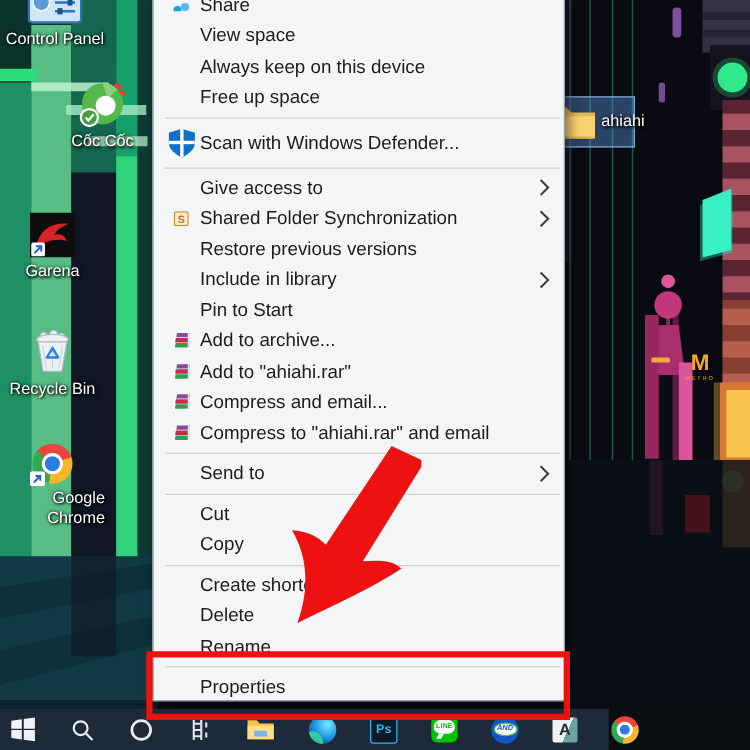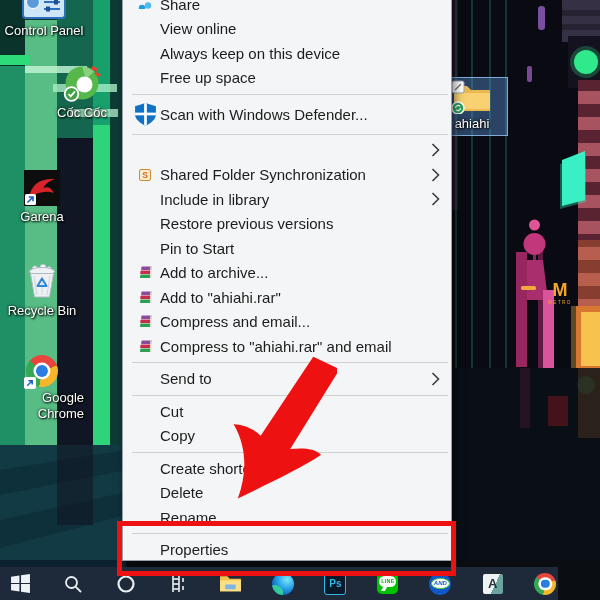--- a/index.html
+++ b/index.html
@@ -7,36 +7,36 @@
           font-family:"Liberation Sans",sans-serif;}
   
   #wall{position:absolute;left:0;top:0;z-index:0;}
   
   .dicon{position:absolute;width:84px;display:flex;flex-direction:column;align-items:center;gap:3px;z-index:2;cursor:default;}
   .dlabel{color:#fff;font-size:13px;text-align:right;line-height:16px;
           text-shadow:1px 1px 2px #000,0 0 3px #000;}
   .ic-wrap{position:relative;display:flex;}
   .sc-badge{position:absolute;left:-2px;bottom:-2px;}
   
-  #folder{position:absolute;left:436px;top:77px;width:70px;z-index:1;display:flex;flex-direction:column;
+  #folder{position:absolute;left:436px;top:77px;width:70px;z-index:1;display:flex;flex-direction:row;
           align-items:center;gap:2px;background:rgba(98,161,234,.38);border:1px solid rgba(150,195,245,.8);
           padding:2px 0 3px 0;}
   
   #menu{position:absolute;left:122px;top:-9px;width:330px;height:570px;z-index:5;
         background:#f4f5f6;border:1px solid #9aa0a6;box-sizing:border-box;
         box-shadow:3px 4px 9px rgba(0,0,0,.5);display:flex;flex-direction:column;}
   .mi{position:relative;flex:0 0 24.5px;height:24.5px;display:flex;align-items:center;
       padding-left:37px;font-size:15px;color:#1c1c1c;white-space:nowrap;}
   .mi-tall{flex:0 0 32px;height:32px;}
   .mi-ic{position:absolute;left:9px;width:26px;display:flex;justify-content:center;align-items:center;}
   .mi-arrow{position:absolute;right:11px;top:50%;transform:translateY(-50%);display:flex;}
   .menu-sep{flex:0 0 8px;display:flex;align-items:center;padding:0 3px 0 9px;}
   .menu-sep span{display:block;width:100%;height:1px;background:#d0d0d0;}
   
-  #taskbar{position:absolute;left:0;top:567px;width:558px;height:33px;z-index:6;
+  #taskbar{position:absolute;left:0;top:567px;width:487px;height:33px;z-index:6;
            background:var(--c-taskbar,#1e2a3a);display:flex;align-items:center;padding-left:8px;gap:27px;box-sizing:border-box;}
   .tb-item{width:40px;height:33px;display:flex;align-items:center;justify-content:center;}
   .edge-ic{width:22px;height:22px;border-radius:50%;position:relative;overflow:hidden;
            background:radial-gradient(circle at 68% 30%,#7de6f7 0%,#2aa7e8 40%,#1368c4 70%,#0b4ea2 100%);}
   .edge-ic::after{content:"";position:absolute;left:-3px;bottom:-4px;width:16px;height:15px;border-radius:50%;
            background:radial-gradient(circle at 35% 65%,#35d49b 0 60%,rgba(0,0,0,0) 61%);opacity:.9;}
   .ps-ic{width:20px;height:20px;background:#0a1a2a;border:1.5px solid #2fb8e8;border-radius:3px;
          color:#2fb8e8;font-weight:bold;font-size:10px;line-height:20px;text-align:center;}
   .line-ic{width:21px;height:21px;background:#00c300;border-radius:5px;position:relative;}
   .line-bub{position:absolute;left:2px;right:2px;top:3px;height:11px;background:#fff;border-radius:6px;
@@ -239,21 +239,21 @@
       <div class="mi">
         <span class="mi-ic">
           <svg width="14" height="9" viewBox="0 0 14 9">
             <circle cx="4" cy="8" r="3.2" fill="#1d9ce0"></circle>
             <circle cx="10" cy="5.5" r="3.2" fill="#54b9ec"></circle>
           </svg>
         </span>
         <span class="mi-label">Share</span>
       </div>
       <div class="mi">
-        <span class="mi-label">View online</span>
+        <span class="mi-label">View space</span>
       </div>
       <div class="mi">
         <span class="mi-label">Always keep on this device</span>
       </div>
       <div class="mi">
         <span class="mi-label">Free up space</span>
       </div>
       <div class="menu-sep">
         <span></span>
       </div>
@@ -271,20 +271,21 @@
               <rect x="0" y="10.2" width="24" height="2.6"></rect>
             </g>
           </svg>
         </span>
         <span class="mi-label">Scan with Windows Defender...</span>
       </div>
       <div class="menu-sep">
         <span></span>
       </div>
       <div class="mi">
+        <span class="mi-label">Give access to</span>
         <span class="mi-arrow">
           <svg width="9" height="15" viewBox="0 0 9 15">
             <path d="M1.5 1.5 L7.5 7.5 L1.5 13.5" fill="none" stroke="#3c3c3c" stroke-width="1.6"></path>
           </svg>
         </span>
       </div>
       <div class="mi">
         <span class="mi-ic">
           <svg width="12" height="12" viewBox="0 0 12 12">
             <rect x="0.5" y="0.5" width="11" height="11" rx="1.5" fill="#f7ecd2" stroke="#cf8a2e"></rect>
@@ -292,29 +293,29 @@
           </svg>
         </span>
         <span class="mi-label">Shared Folder Synchronization</span>
         <span class="mi-arrow">
           <svg width="9" height="15" viewBox="0 0 9 15">
             <path d="M1.5 1.5 L7.5 7.5 L1.5 13.5" fill="none" stroke="#3c3c3c" stroke-width="1.6"></path>
           </svg>
         </span>
       </div>
       <div class="mi">
+        <span class="mi-label">Restore previous versions</span>
+      </div>
+      <div class="mi">
         <span class="mi-label">Include in library</span>
         <span class="mi-arrow">
           <svg width="9" height="15" viewBox="0 0 9 15">
             <path d="M1.5 1.5 L7.5 7.5 L1.5 13.5" fill="none" stroke="#3c3c3c" stroke-width="1.6"></path>
           </svg>
         </span>
-      </div>
-      <div class="mi">
-        <span class="mi-label">Restore previous versions</span>
       </div>
       <div class="mi">
         <span class="mi-label">Pin to Start</span>
       </div>
       <div class="mi">
         <span class="mi-ic">
           <svg width="15" height="15" viewBox="0 0 16 16">
             <g transform="skewX(-8) translate(1,0)">
               <rect x="3" y="1.5" width="11" height="3.7" rx="0.6" fill="#8a4a9e"></rect>
               <rect x="2.6" y="5.8" width="11" height="3.7" rx="0.6" fill="#c72b4e"></rect>

